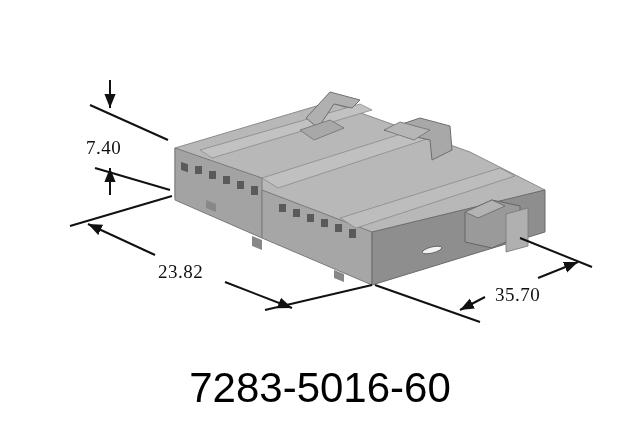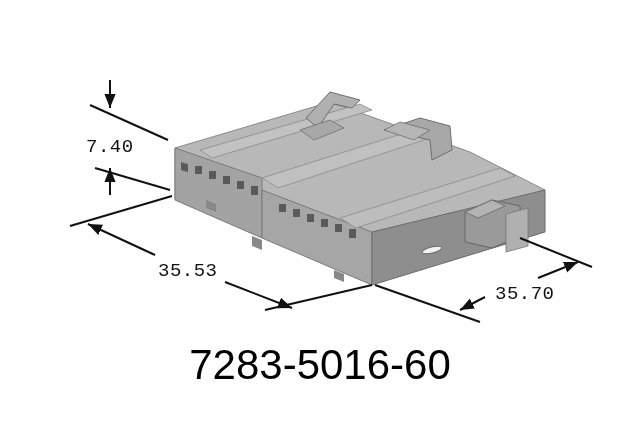--- a/index.html
+++ b/index.html
@@ -1,19 +1,19 @@
 <!DOCTYPE html>
 <html><head>
 <meta charset="utf-8">
 <style>
   html, body { margin:0; padding:0; background:#ffffff; }
   body { width:640px; height:424px; position:relative; overflow:hidden; font-family:"Liberation Sans", sans-serif; }
   #drawing { position:absolute; left:0; top:0; width:640px; height:424px; }
-  .dim-label { position:absolute; font-family:Liberation Mono, monospace; font-size:19px; color:#111; letter-spacing:0.5px; line-height:1; }
-  .part-number { position:absolute; left:0; width:640px; top:344px; text-align:center; font-family:"Liberation Sans", sans-serif; font-size:42px; color:#000; line-height:1; }
+  .dim-label { position:absolute; font-family:Liberation Serif, serif; font-size:19px; color:#111; letter-spacing:0.5px; line-height:1; }
+  .part-number { position:absolute; left:0; width:640px; top:367px; text-align:center; font-family:"Liberation Sans", sans-serif; font-size:42px; color:#000; line-height:1; }
 </style>
 </head>
 <body>
 
 <div>
 <svg id="drawing" width="640" height="424" viewBox="0 0 640 424" xmlns="http://www.w3.org/2000/svg">
   <defs>
     <marker id="arr" viewBox="0 0 10 10" refX="10" refY="5" markerWidth="7" markerHeight="7" orient="auto-start-reverse">
       <path d="M0,1 L10,5 L0,9 Z" fill="#111"></path>
     </marker>
@@ -84,16 +84,16 @@
     <line x1="375" y1="285" x2="480" y2="322"></line>
     <line x1="520" y1="238" x2="592" y2="267"></line>
 
     <line x1="485" y1="297" x2="460" y2="310" marker-end="url(#arr)"></line>
     <line x1="538" y1="278" x2="578" y2="262" marker-end="url(#arr)"></line>
   </g>
 </svg>
 </div>
 
 <div class="dim-label" style="left:86px; top:138px;">7.40</div>
-<div class="dim-label" style="left:158px; top:262px;">35.53</div>
+<div class="dim-label" style="left:158px; top:262px;">23.82</div>
 <div class="dim-label" style="left:495px; top:285px;">35.70</div>
 
 <div class="part-number">7283-5016-60</div>
 
 </body></html>

